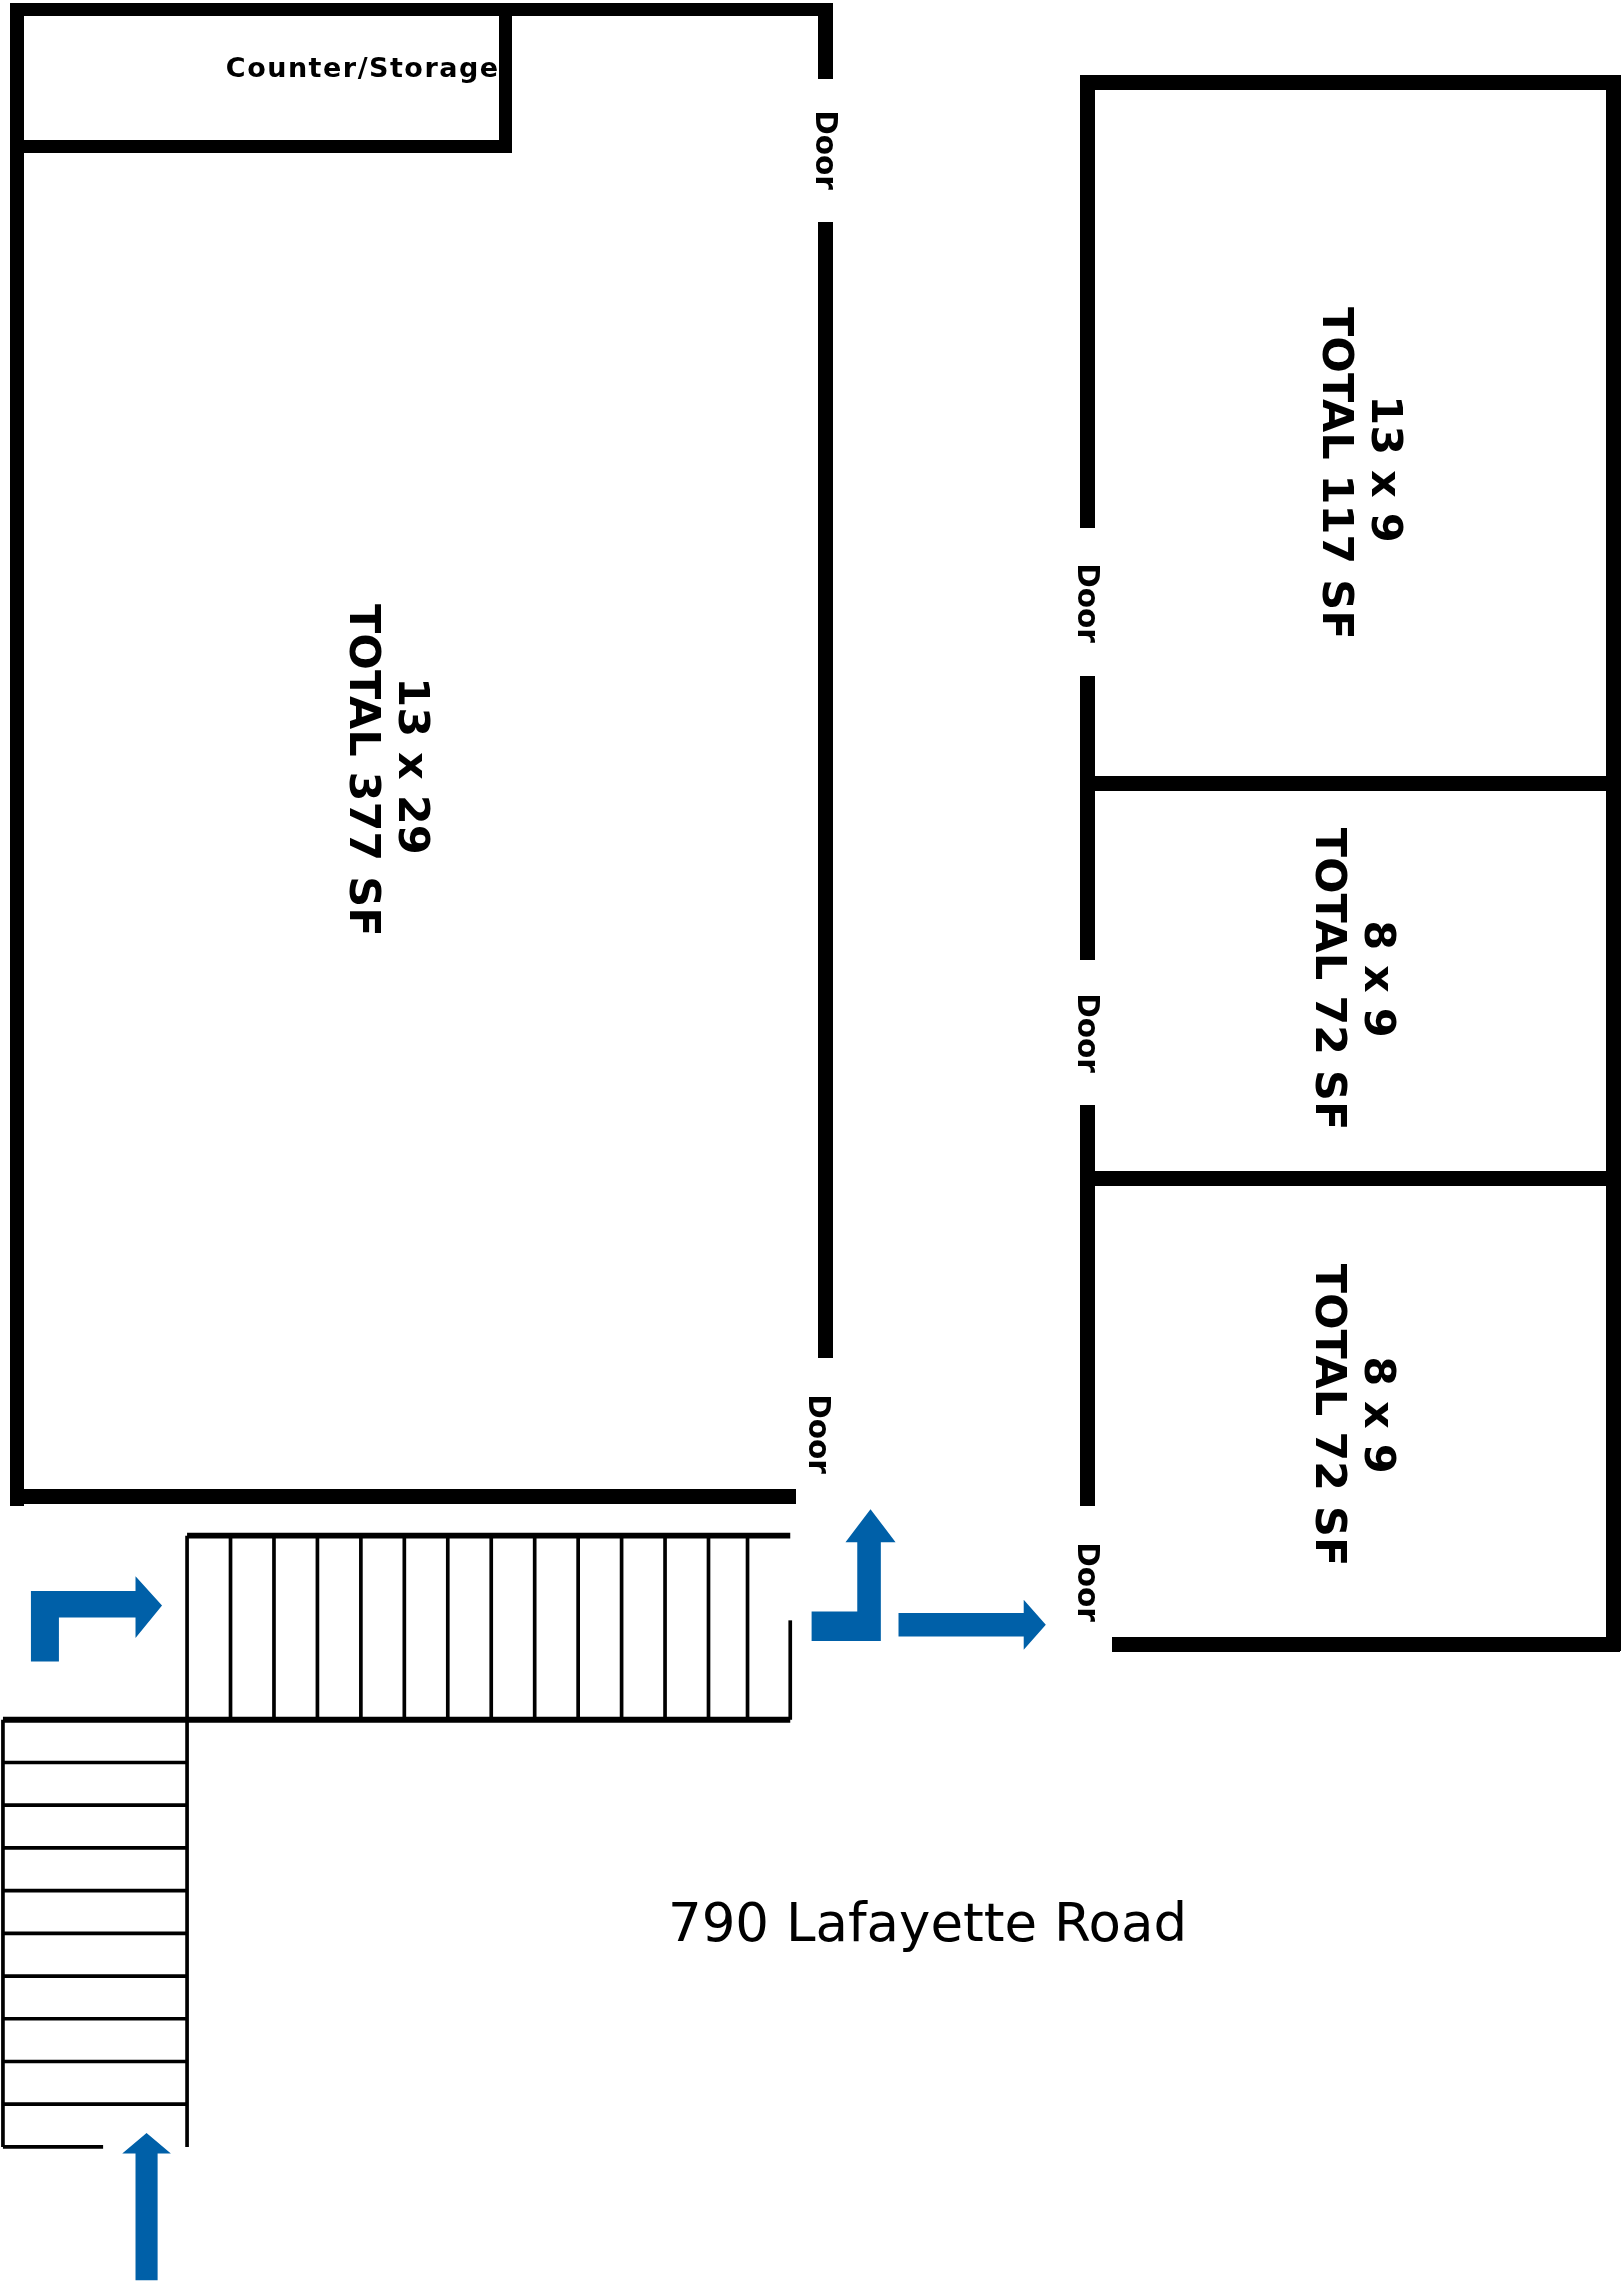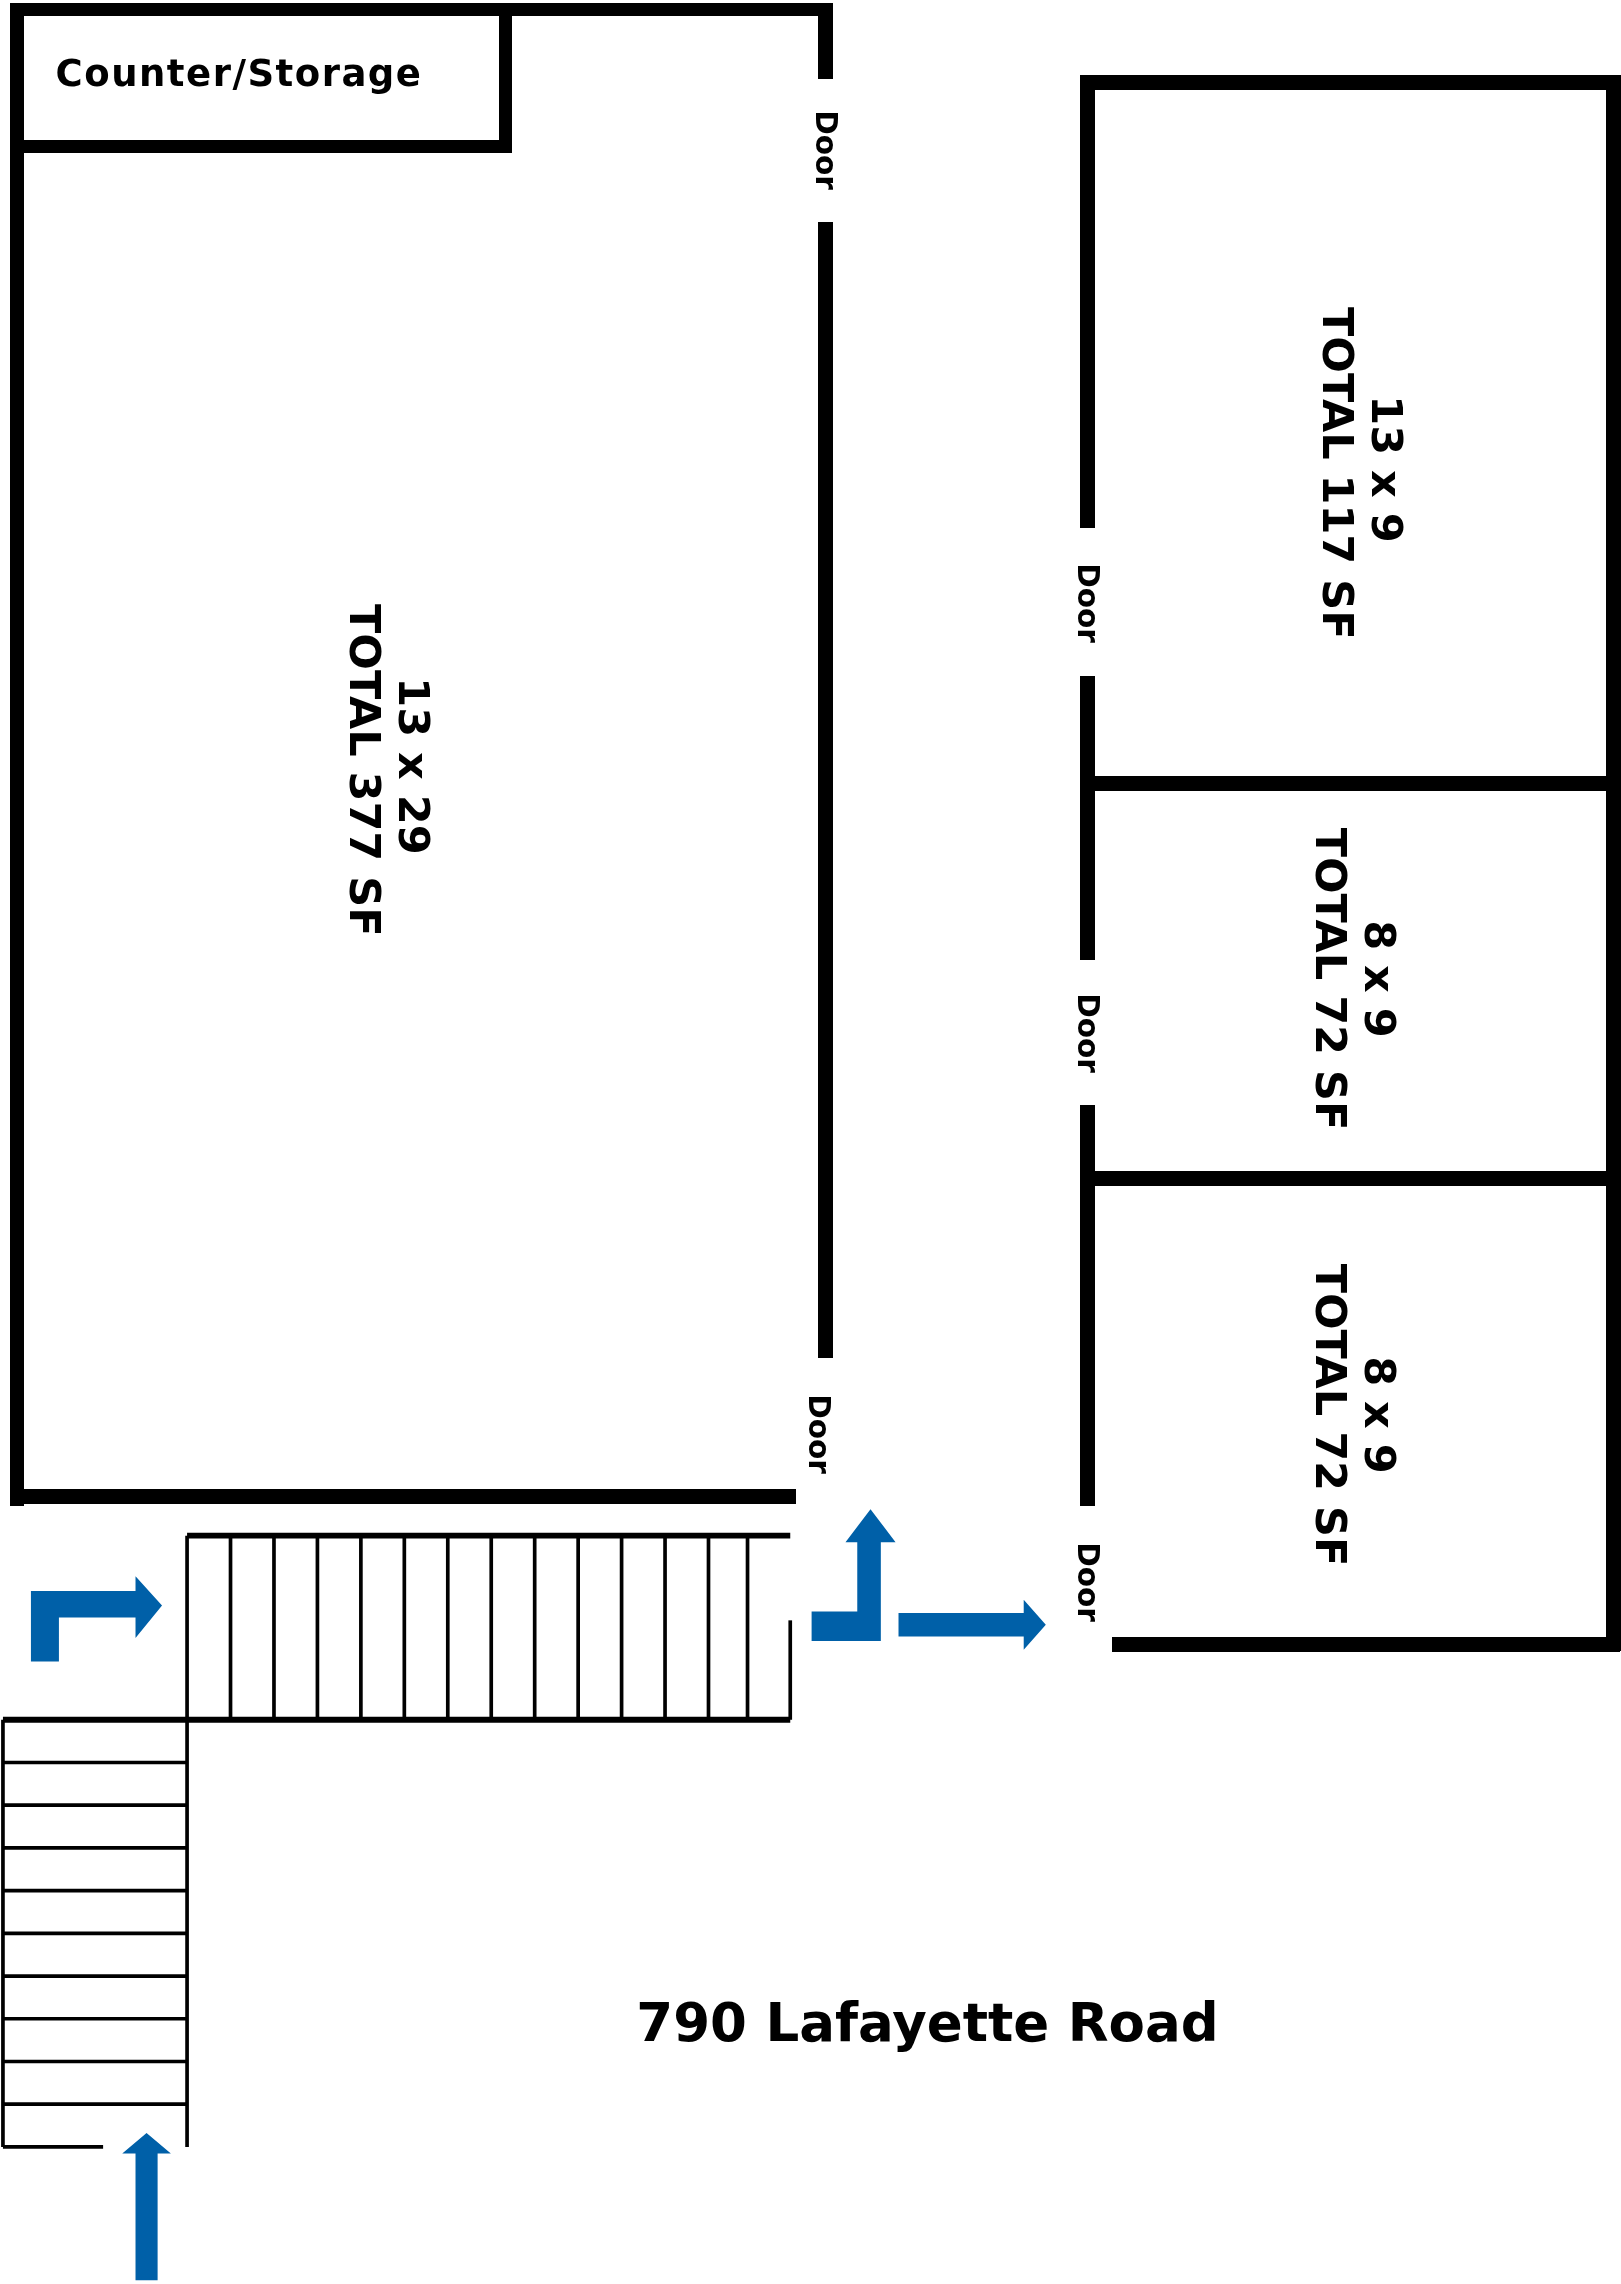--- a/index.html
+++ b/index.html
@@ -24,21 +24,21 @@
   <div class="wall" style="left:10.3px;top:2.9px;width:13.3px;height:1503px;"></div>
 
   <div class="wall" style="left:10.3px;top:1489px;width:786px;height:14.7px;"></div>
 
   <div class="wall" style="left:818px;top:2.9px;width:14.7px;height:76px;"></div>
 
   <div class="wall" style="left:818px;top:222px;width:14.7px;height:1136px;"></div>
 
   <div class="wall" style="left:10.3px;top:140px;width:502px;height:13.3px;"></div>
   <div class="wall" style="left:499px;top:2.9px;width:13.3px;height:150px;"></div>
-  <div class="lbl" style="left:23.6px;top:52px;width:476px;text-align:left;font-size:37px;letter-spacing:1.5px;margin-left:32px;">Counter/Storage</div>
+  <div class="lbl" style="left:23.6px;top:52px;width:476px;text-align:right;font-size:27px;letter-spacing:1.5px;">Counter/Storage</div>
 
   <div class="rot" style="left:228px;top:718px;width:324px;height:96px;font-size:43px;">
     <div>13 x 29</div>
     <div>TOTAL 377 SF</div>
   </div>
 
   <div class="door" style="left:782px;top:133px;width:88px;height:34px;">Door</div>
   <div class="door" style="left:775px;top:1417px;width:88px;height:34px;">Door</div>
 </div>
 
@@ -122,16 +122,16 @@
 <svg class="arrow" width="1621" height="2284" style="left:0;top:0;" viewBox="0 0 2201 3101">
   <polygon fill="#0060a8" points="42,2256 80,2256 80,2196 184,2196 184,2224 220,2180 184,2140 184,2160 42,2160"></polygon>
 </svg>
 <svg class="arrow" width="1621" height="2284" style="left:0;top:0;" viewBox="0 0 2201 3101">
   <polygon fill="#0060a8" points="1102,2228 1196,2228 1196,2094 1216,2094 1182,2049 1148,2094 1164,2094 1164,2188 1102,2188"></polygon>
 </svg>
 <svg class="arrow" width="1621" height="2284" style="left:0;top:0;" viewBox="0 0 2201 3101">
   <polygon fill="#0060a8" points="1220,2190 1390,2190 1390,2172 1420,2206 1390,2240 1390,2222 1220,2222"></polygon>
 </svg>
 
-<div style="position:absolute;left:530px;top:1990px;width:795px;text-align:center;font-weight:bold;font-size:53px;line-height:66px;">
+<div style="position:absolute;left:530px;top:1890px;width:795px;text-align:center;font-weight:normal;font-size:53px;line-height:66px;">
   <div>790 Lafayette Road</div>
 </div>
 
 
 </body></html>

